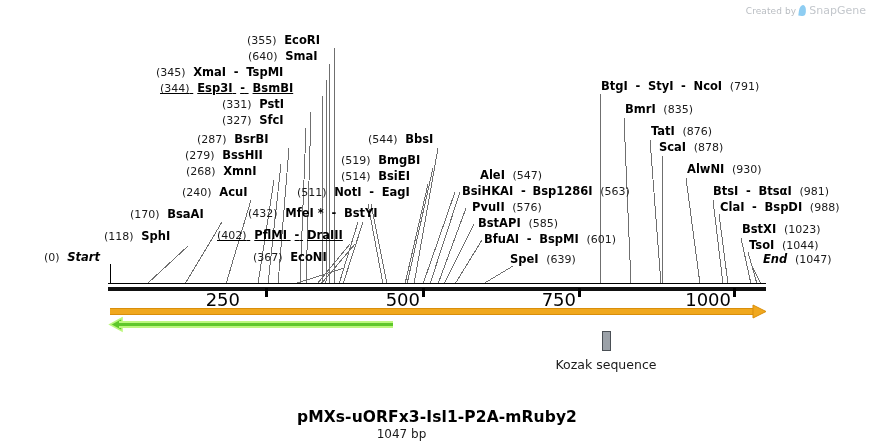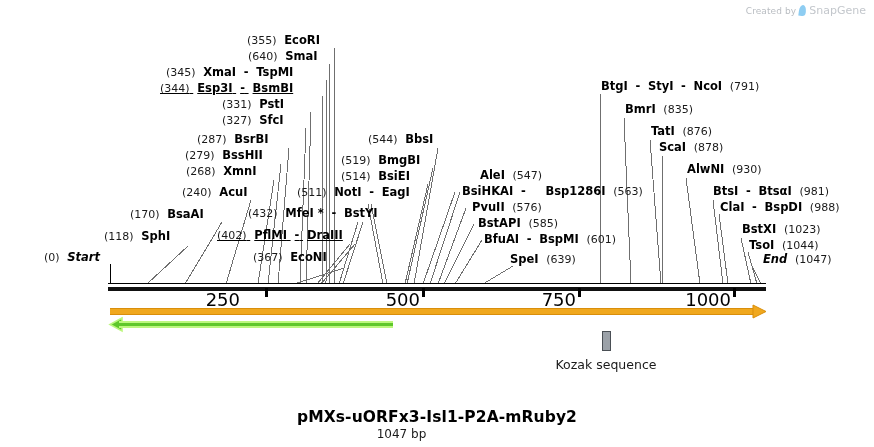--- a/index.html
+++ b/index.html
@@ -153,21 +153,21 @@
   </svg>
 
   <div class="lbl" style="left:247px;top:34px;">
     <span class="pos">(355)</span>
     <span class="nm" style="margin-left: 4px;">EcoRI</span>
   </div>
   <div class="lbl" style="left:248px;top:50px;">
     <span class="pos">(640)</span>
     <span class="nm" style="margin-left: 4px;">SmaI</span>
   </div>
-  <div class="lbl" style="left:166px;top:66px;">
+  <div class="lbl" style="left:156px;top:66px;">
     <span class="pos">(345)</span>
     <span class="nm" style="margin-left: 4px;">XmaI</span>
     <span class="sep" style="margin-left: 4px;">-</span>
     <span class="nm" style="margin-left: 4px;">TspMI</span>
   </div>
   <div class="lbl" style="left:160px;top:82px;text-decoration:underline;">
     <span class="pos">(344)</span>
     <span class="nm" style="margin-left: 4px;">Esp3I</span>
     <span class="sep" style="margin-left: 4px;">-</span>
     <span class="nm" style="margin-left: 4px;">BsmBI</span>
@@ -242,21 +242,21 @@
     <span class="nm" style="margin-left: 4px;">BsiEI</span>
   </div>
 
   <div class="lbl" style="left:480px;top:169px;">
     <span class="nm">AleI</span>
     <span class="pos" style="margin-left: 4px;">(547)</span>
   </div>
   <div class="lbl" style="left:462px;top:185px;">
     <span class="nm">BsiHKAI</span>
     <span class="sep" style="margin-left: 4px;">-</span>
-    <span class="nm" style="margin-left: 16px;">Bsp1286I</span>
+    <span class="nm" style="margin-left: 3px;">Bsp1286I</span>
     <span class="pos" style="margin-left: 4px;">(563)</span>
   </div>
   <div class="lbl" style="left:472px;top:201px;">
     <span class="nm">PvuII</span>
     <span class="pos" style="margin-left: 4px;">(576)</span>
   </div>
   <div class="lbl" style="left:478px;top:217px;">
     <span class="nm">BstAPI</span>
     <span class="pos" style="margin-left: 4px;">(585)</span>
   </div>

